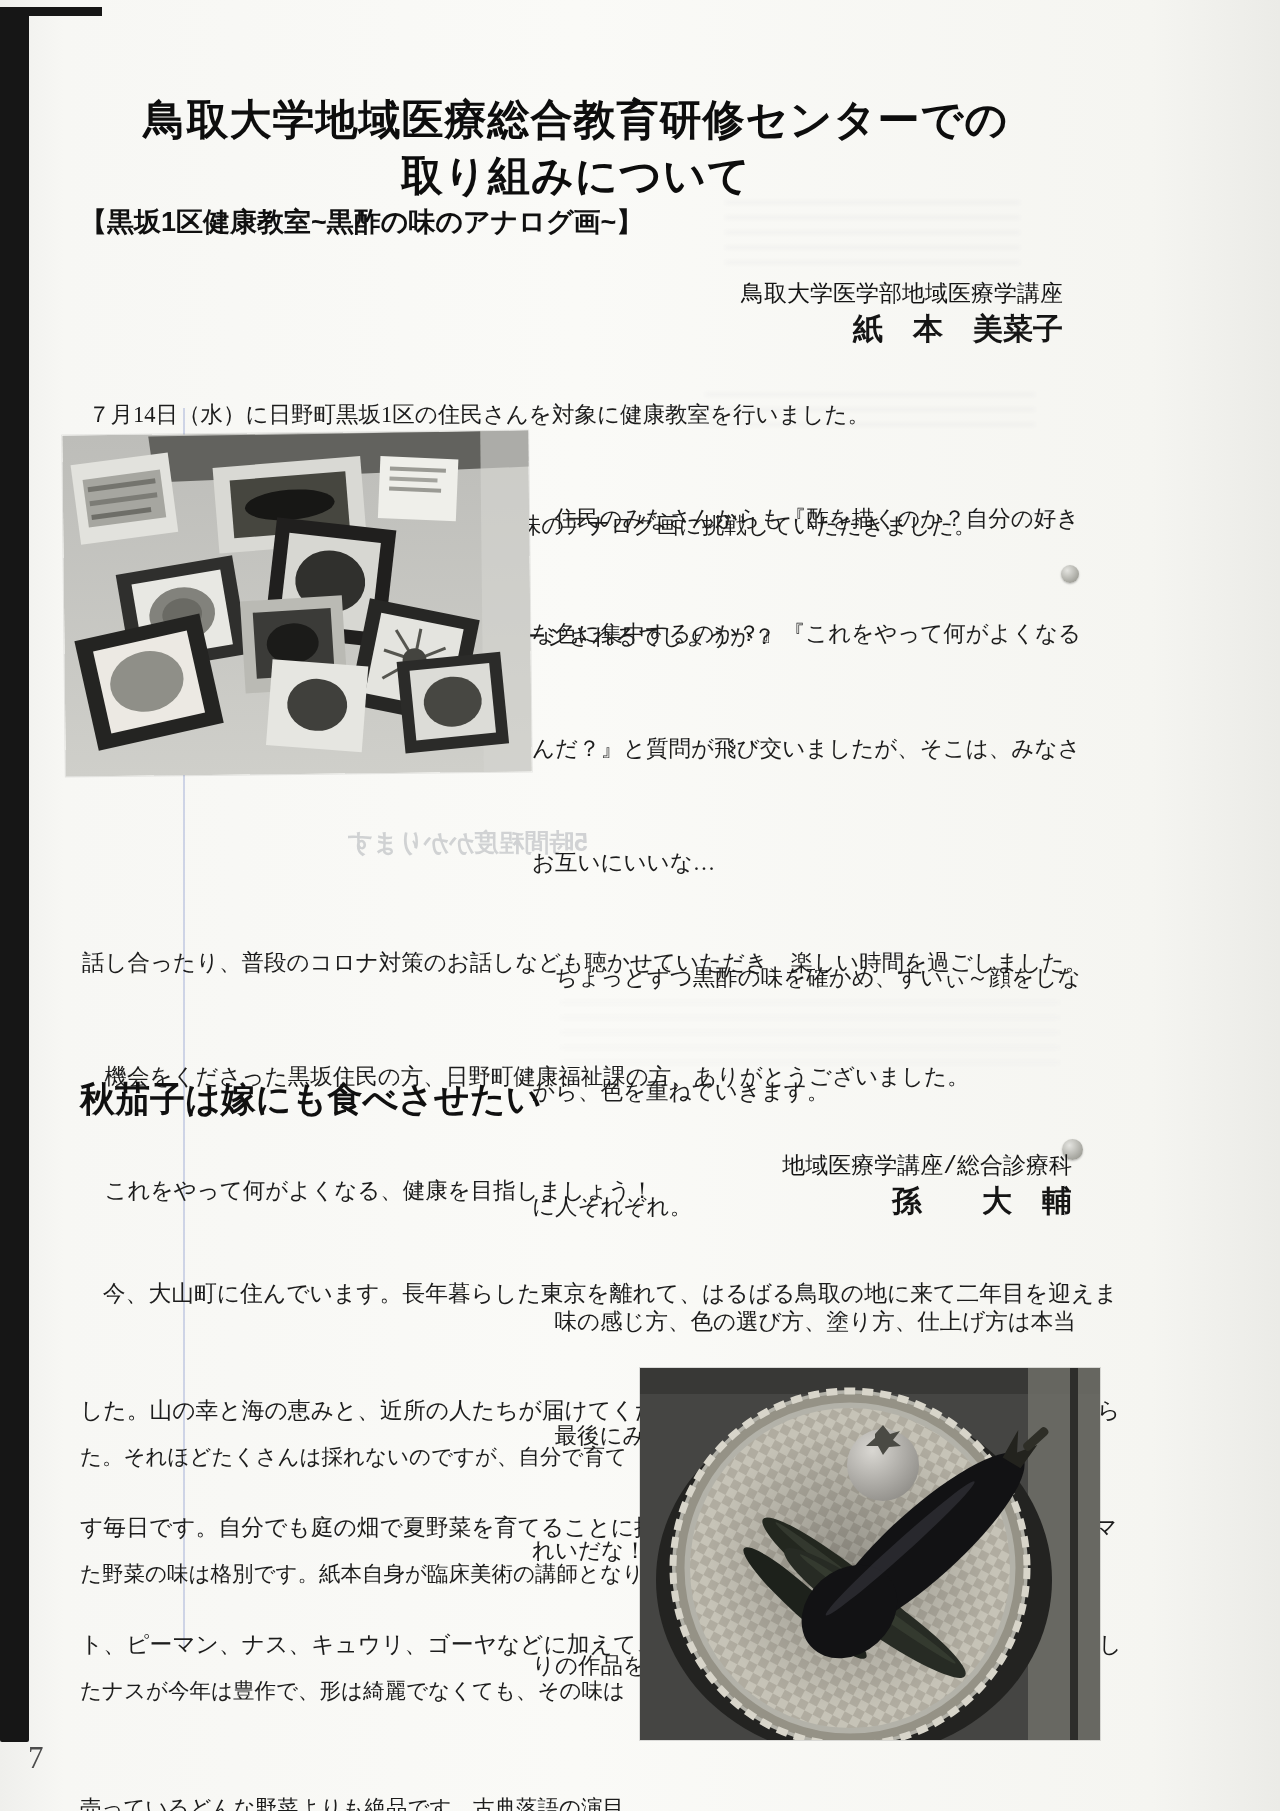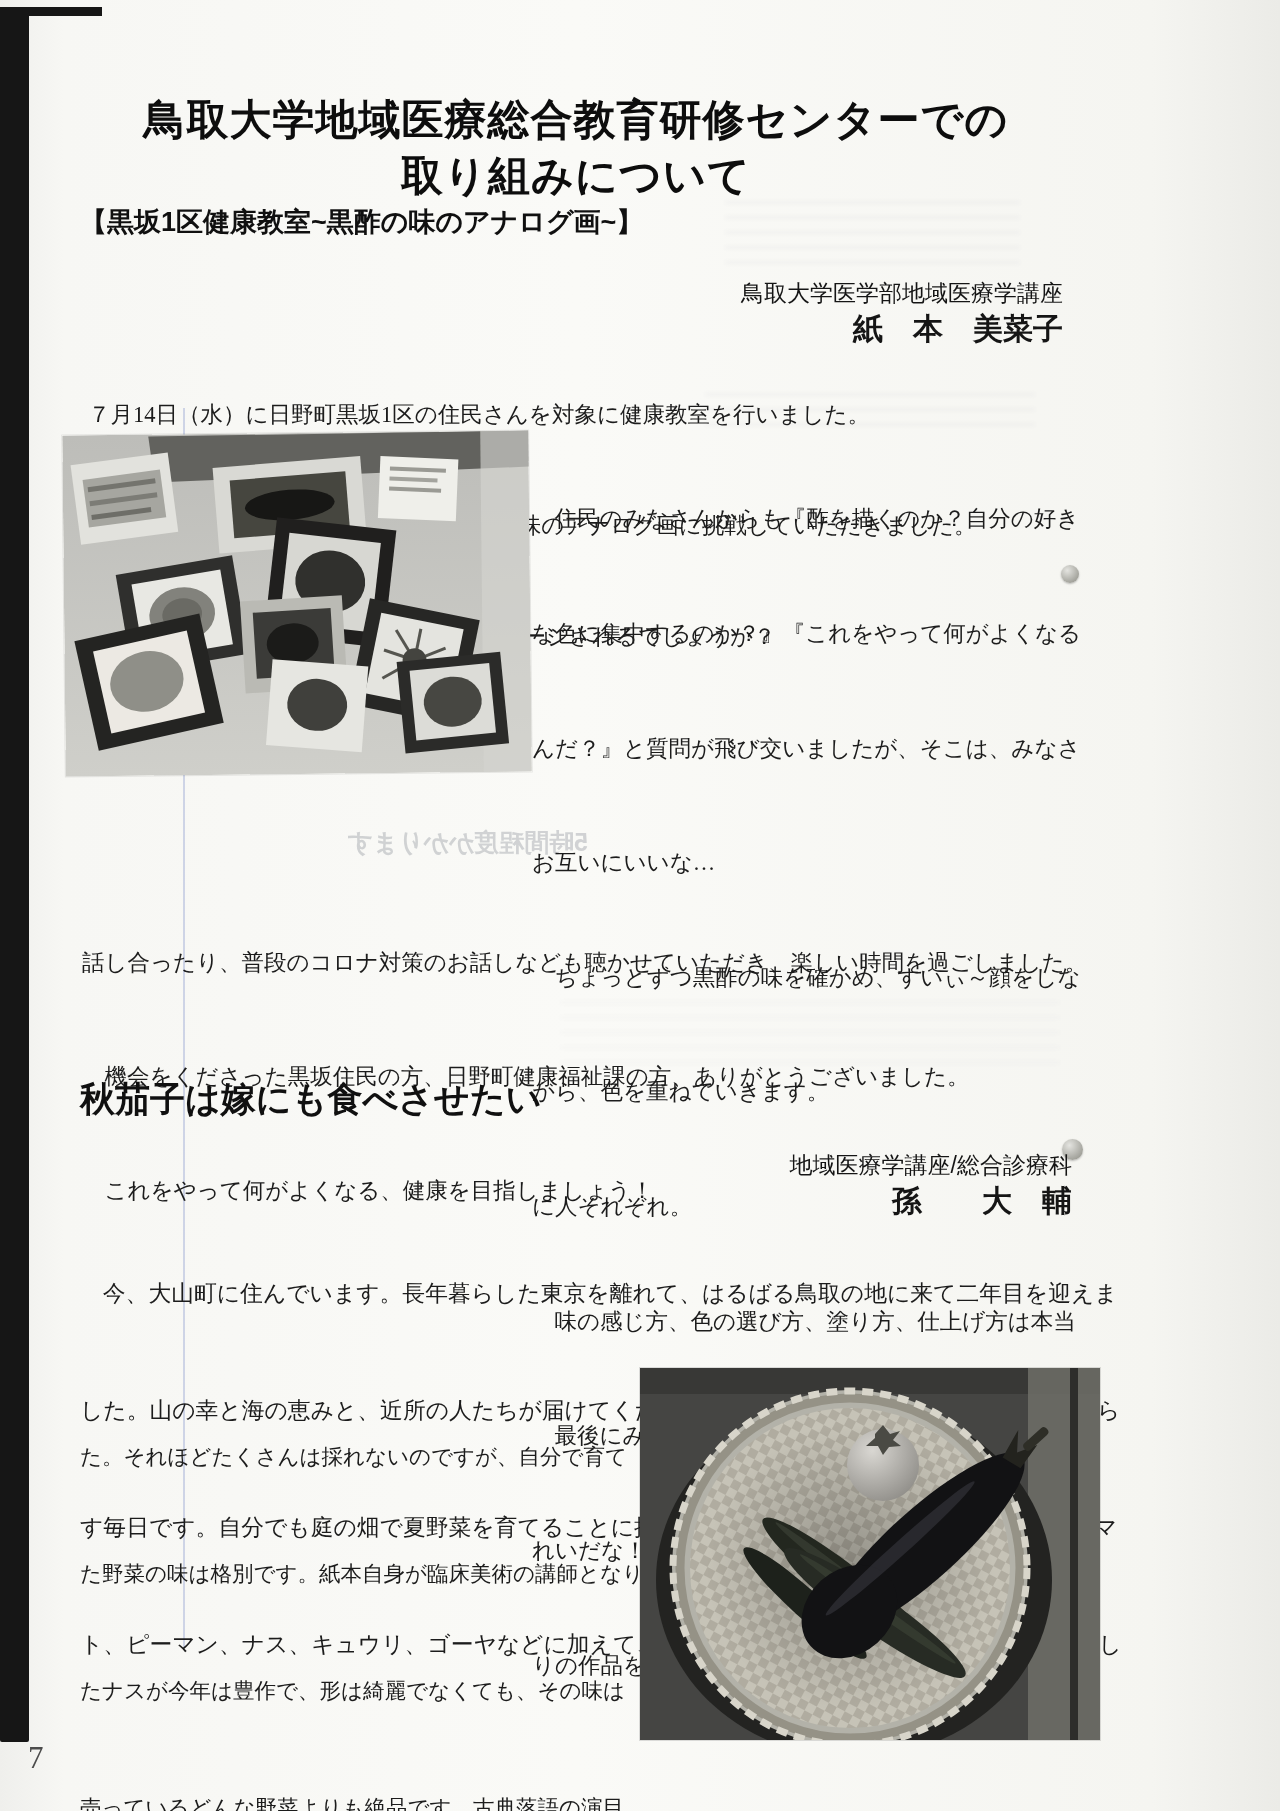--- a/index.html
+++ b/index.html
@@ -36,21 +36,21 @@
     text-align:center; font-size:42px; line-height:56px; font-weight:bold;
     letter-spacing:1px; color:#0d0d0d;
     font-family:"Liberation Sans","DejaVu Sans",sans-serif;
   }
   .a1-heading {
     position:absolute; left:80px; top:204px;
     font-size:27px; font-weight:bold; color:#101010;
     font-family:"Liberation Sans","DejaVu Sans",sans-serif;
   }
   .byline { position:absolute; text-align:right; white-space:pre;
-    font-family:Liberation Sans, sans-serif; color:#151515; }
+    font-family:Liberation Mono, monospace; color:#151515; }
   .byline .affil { font-size:23px; }
   .byline .name  { font-size:30px; font-weight:600; margin-left:16px; }
   .a1-byline { left:0; top:260px; width:1063px; }
   .a2-byline { left:0; top:1132px; width:1072px; }
 
   .textblock { position:absolute; white-space:pre; }
   .line { white-space:pre; }
 
   .a1-para1 { left:88px; top:322px; width:1020px; font-size:22.5px; line-height:37px; }
   .a1-col-text { left:532px; top:424px; width:545px; font-size:22.5px; line-height:38.2px; }

